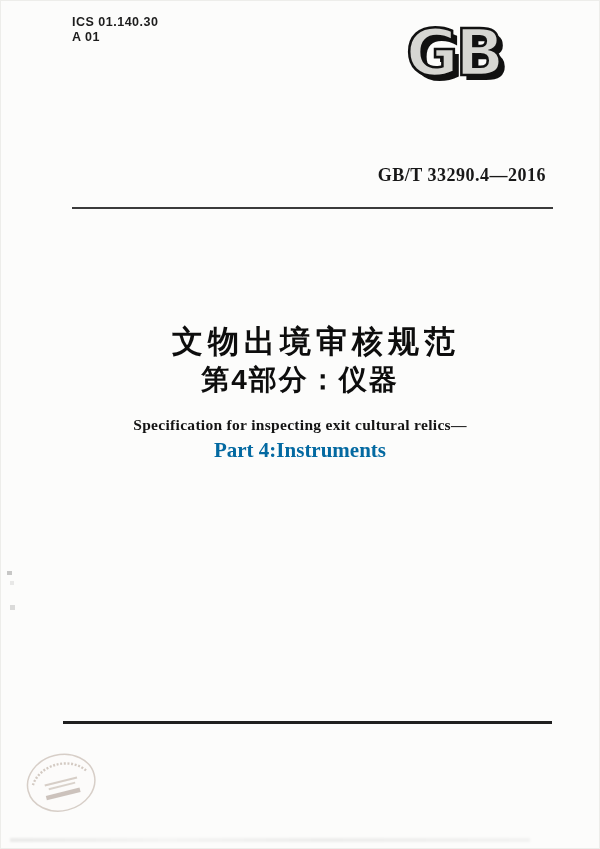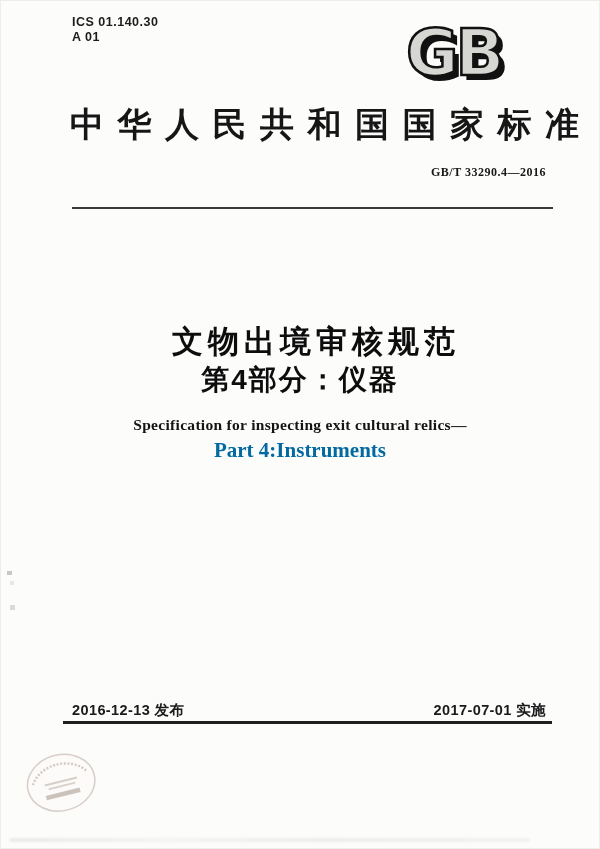--- a/index.html
+++ b/index.html
@@ -26,21 +26,21 @@
   .gb-logo{position:absolute;right:52px;top:20px;}
 
   .std-class-title{
     position:absolute;left:70px;top:102px;
     font-size:34px;font-weight:bold;color:#161616;
     letter-spacing:13.5px;white-space:nowrap;
   }
 
   .std-number{
     position:absolute;right:54px;top:165px;
-    font-size:12px;font-weight:bold;color:#181818;
+    font-size:18px;font-weight:bold;color:#181818;
     letter-spacing:.5px;
   }
 
   .rule-top{
     position:absolute;left:72px;top:207px;width:481px;height:2px;
     background:#3b3b3b;
   }
 
   .title-zh-1{
     position:absolute;left:0;right:0;top:321px;
@@ -121,35 +121,30 @@
 
   <div class="gb-logo">
     <svg width="145" height="74" viewBox="0 0 145 74" aria-hidden="true">
       <g font-family="'DejaVu Sans', sans-serif" font-weight="bold" font-size="64" letter-spacing="-3">
         <text x="8" y="60" fill="#111111">GB</text>
         <text x="3" y="55" fill="#d6d6d2" stroke="#111111" stroke-width="2.6">GB</text>
       </g>
     </svg>
   </div>
 
-  <div class="std-class-title serif">中华人民共和国国家标准</div>
 
   <div class="std-number serif">GB/T 33290.4—2016</div>
 
   <div class="rule-top"></div>
 
   <div class="title-zh-1 sans">文物出境审核规范</div>
   <div class="title-zh-2 sans">第4部分：仪器</div>
   <div class="title-en-1 serif">Specification for inspecting exit cultural relics—</div>
   <div class="title-en-2 serif">Part 4:Instruments</div>
 
-  <div class="dates-row sans">
-    <span>2016-12-13 发布</span>
-    <span>2017-07-01 实施</span>
-  </div>
 
   <div class="rule-bottom"></div>
 
 
   <div class="stamp">
     <svg width="78" height="68" viewBox="0 0 100 90" aria-hidden="true">
       <ellipse cx="50" cy="46" rx="45" ry="37" fill="rgba(250,248,245,0.4)" stroke="rgba(140,115,96,0.55)" stroke-width="2"></ellipse>
       <path d="M 13 40 A 41 33 0 0 1 87 40" fill="none" stroke="rgba(140,115,96,0.6)" stroke-width="3.2" stroke-dasharray="2.6 2.2"></path>
       <rect x="28" y="43" width="44" height="2.6" fill="rgba(140,115,96,0.55)"></rect>
       <rect x="32" y="49" width="36" height="2.6" fill="rgba(140,115,96,0.5)"></rect>

